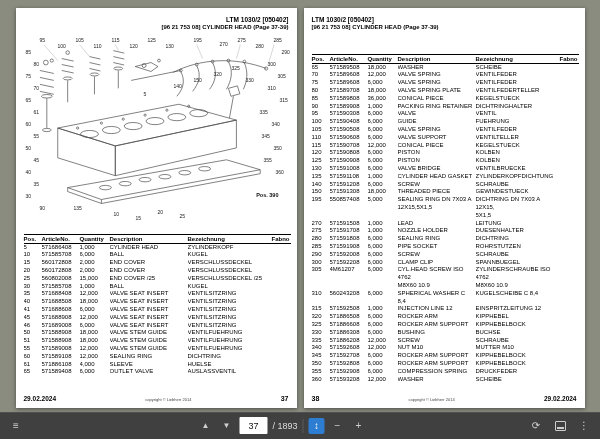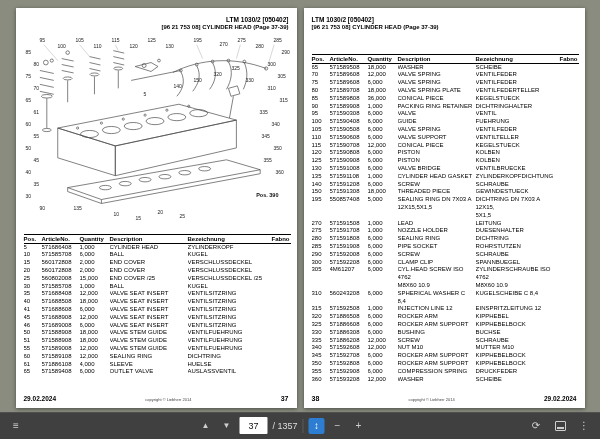--- a/index.html
+++ b/index.html
@@ -699,21 +699,21 @@
   </div>
 
   <div class="toolbar">
     <div class="tb-group">
       <span class="tb-icon">≡</span>
     </div>
     <div class="tb-center">
       <span class="tb-icon small">▲</span>
       <span class="tb-icon small">▼</span>
       <input class="page-input" value="37" style="">
-      <span class="page-count">/ 1357</span>
+      <span class="page-count">/ 1893</span>
       <span class="tb-sep"></span>
       <span class="tb-icon accent">↕</span>
       <span class="tb-icon">−</span>
       <span class="tb-icon">+</span>
     </div>
     <div class="tb-right">
       <span class="tb-icon">⟳</span>
       <span class="tb-icon">
           <span class="print-box"></span>
         </span>

